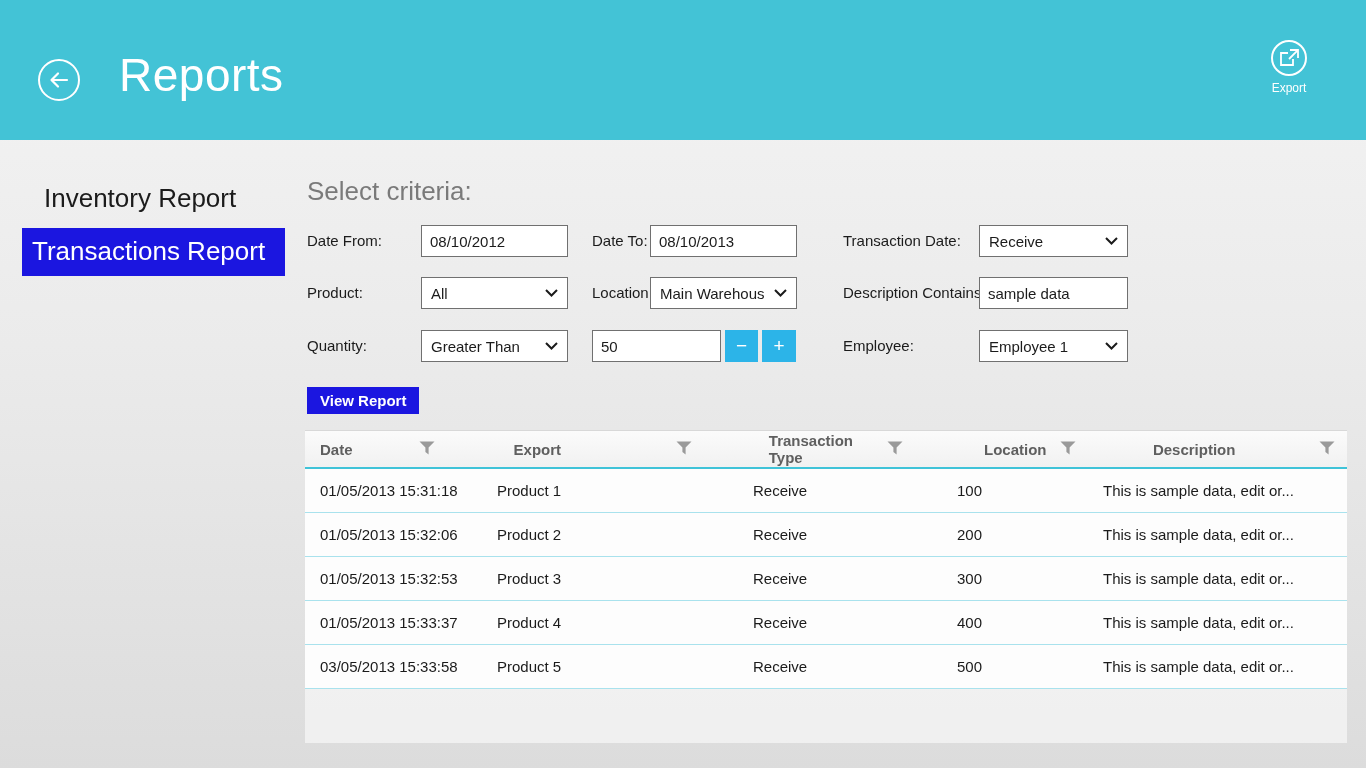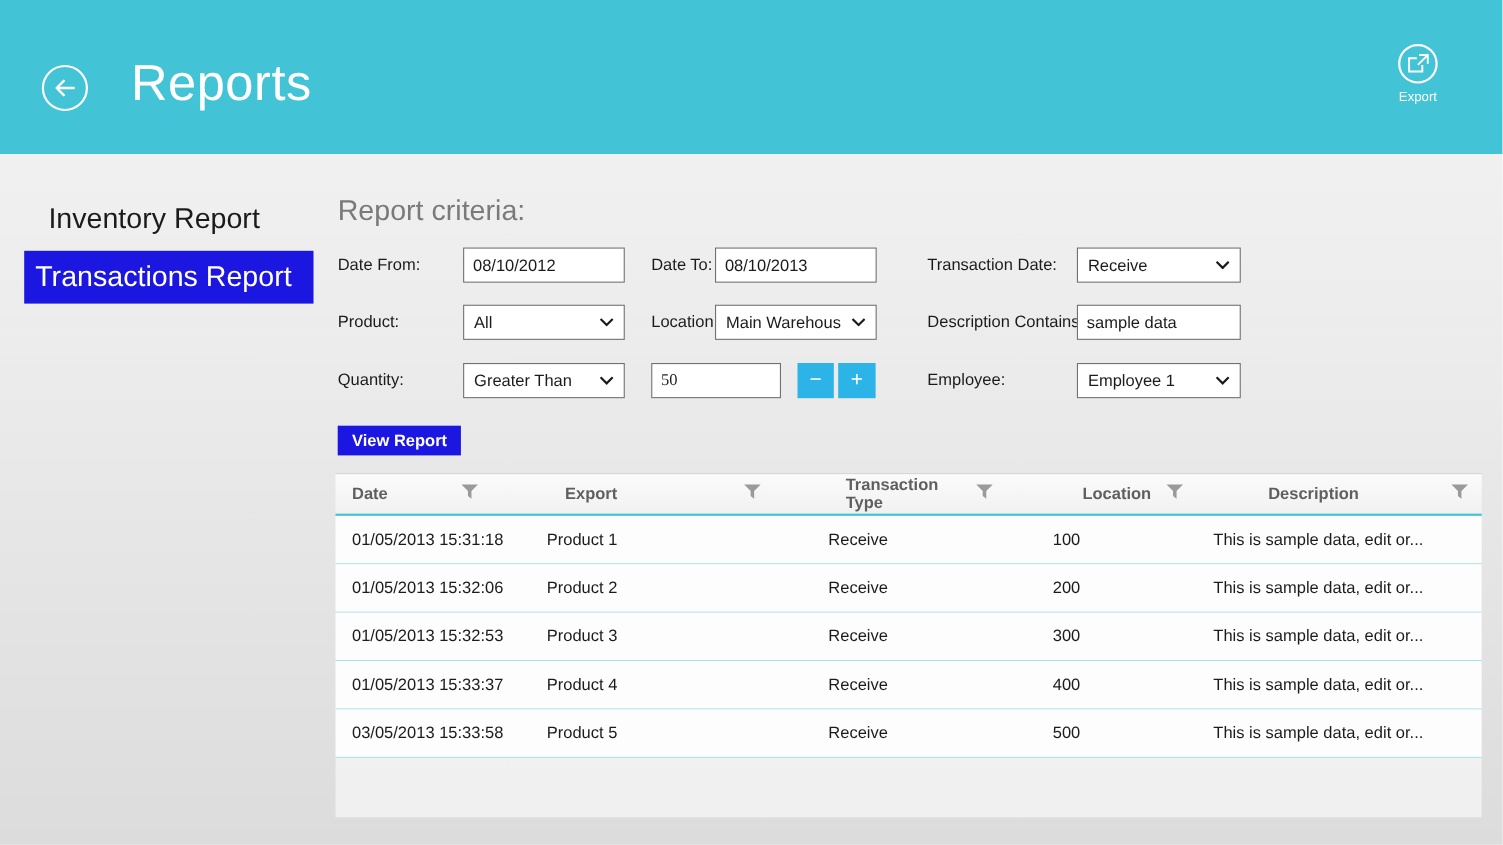--- a/index.html
+++ b/index.html
@@ -104,21 +104,21 @@
     </div>
     <div class="export-label">Export</div>
   </div>
 </div>
 
 <div class="nav-inventory">Inventory Report</div>
 <div class="nav-transactions">
   <span>Transactions Report</span>
 </div>
 
-<div class="criteria-heading">Report criteria:</div>
+<div class="criteria-heading">Select criteria:</div>
 
 <span class="f-label" style="left:307px; top:225px;">Date From:</span>
 <input class="f-input" style="left: 421px; top: 225px; width: 147px;" value="08/10/2012">
 <span class="f-label" style="left:592px; top:225px;">Date To:</span>
 <input class="f-input" style="left: 650px; top: 225px; width: 147px;" value="08/10/2013">
 <span class="f-label" style="left:843px; top:225px;">Transaction Date:</span>
 <div class="f-select" style="left:979px; top:225px; width:149px;">
   <span>Receive</span>
   <span class="chev">
       <svg width="13" height="8" viewBox="0 0 13 8">
@@ -150,21 +150,21 @@
 
 <span class="f-label" style="left:307px; top:330px;">Quantity:</span>
 <div class="f-select" style="left:421px; top:330px; width:147px;">
   <span>Greater Than</span>
   <span class="chev">
       <svg width="13" height="8" viewBox="0 0 13 8">
         <path d="M1 1l5.5 5.5L12 1" fill="none" stroke="#1b1b1b" stroke-width="2"></path>
       </svg>
     </span>
 </div>
-<input class="f-input" style="left: 592px; top: 330px; width: 118px; font-family: Liberation Serif, serif;" value="50">
+<input class="f-input" style="left: 592px; top: 330px; width: 129px;" value="50">
 <button class="stepper-btn" style="left:725px; top:330px; width:33px;">−</button>
 <button class="stepper-btn" style="left:762px; top:330px; width:34px;">+</button>
 <span class="f-label" style="left:843px; top:330px;">Employee:</span>
 <div class="f-select" style="left:979px; top:330px; width:149px;">
   <span>Employee 1</span>
   <span class="chev">
       <svg width="13" height="8" viewBox="0 0 13 8">
         <path d="M1 1l5.5 5.5L12 1" fill="none" stroke="#1b1b1b" stroke-width="2"></path>
       </svg>
     </span>

